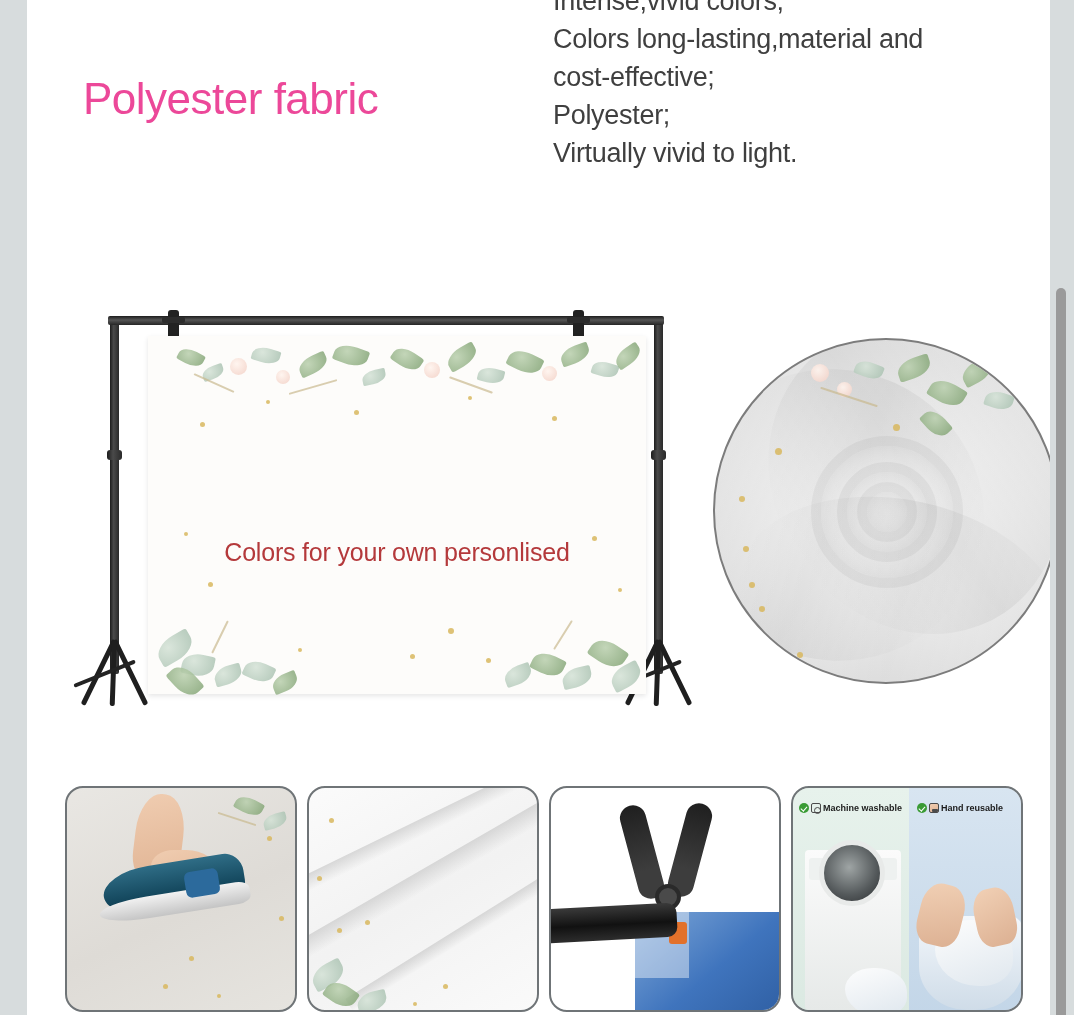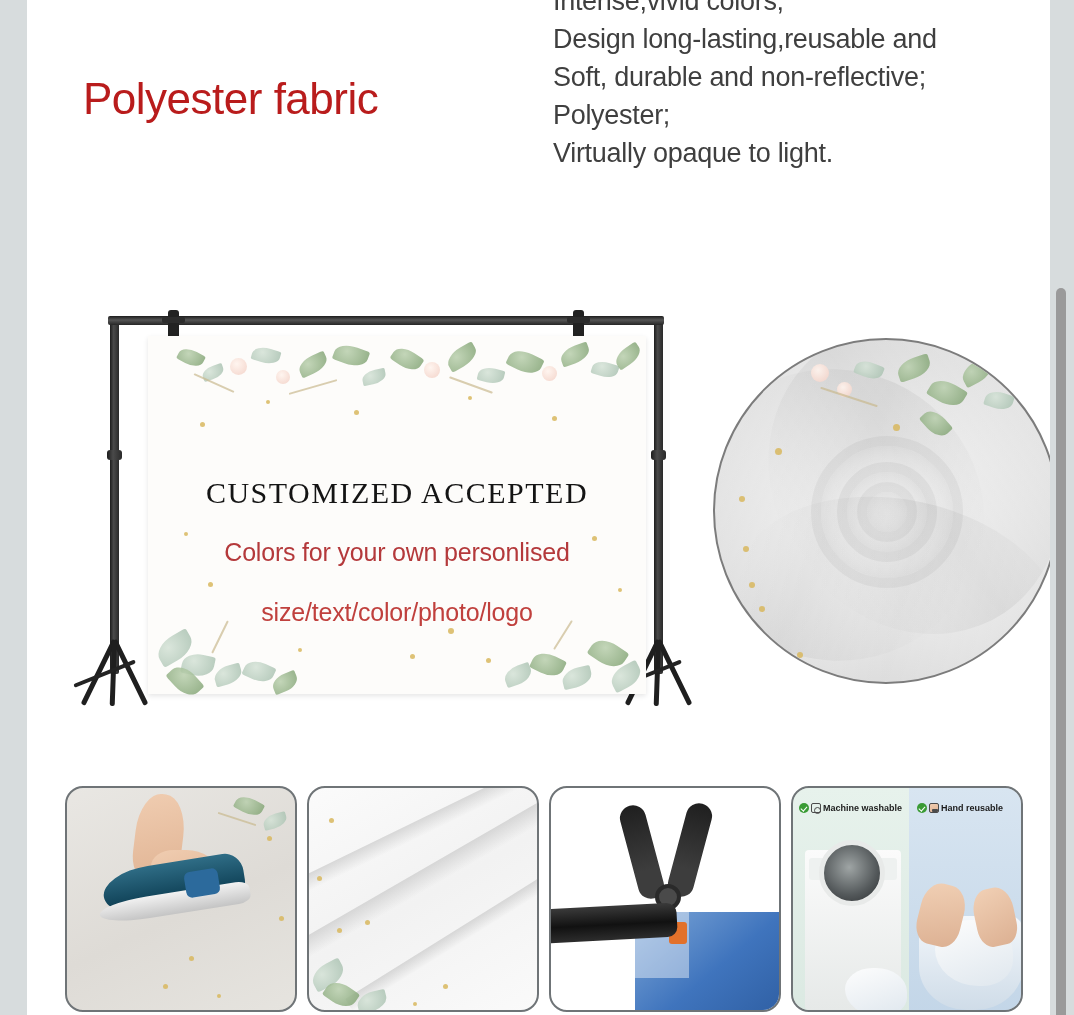--- a/index.html
+++ b/index.html
@@ -39,21 +39,21 @@
     background: #9a9a9a;
     border-radius: 6px;
   }
 
   
   #title {
     position: absolute;
     left: 56px; top: 74px;
     font-size: 44px;
     font-weight: 400;
-    color: #b91c1c;
+    color: #ec4899;
     letter-spacing: -0.5px;
     white-space: nowrap;
   }
 
   #feature-list {
     position: absolute;
     left: 526px; top: -18px;
     width: 480px;
     font-size: 27px;
     line-height: 38px;
@@ -401,24 +401,24 @@
 <body>
 
 <div id="page">
 
   <div id="sheet">
 
     <div id="title">Polyester fabric</div>
 
     <div id="feature-list">
       <div class="bullet-line">Intense,vivid colors;</div>
-      <div class="bullet-line">Design long-lasting,reusable and</div>
-      <div class="bullet-line">Soft, durable and non-reflective;</div>
+      <div class="bullet-line">Colors long-lasting,material and</div>
+      <div class="bullet-line">cost-effective;</div>
       <div class="bullet-line">Polyester;</div>
-      <div class="bullet-line">Virtually opaque to light.</div>
+      <div class="bullet-line">Virtually vivid to light.</div>
     </div>
 
     <div id="hero">
 
       <div class="pole" style="left:56px;  top:18px;  width:9px;  height:356px;"></div>
       <div class="pole" style="left:53px;  top:150px; width:15px; height:10px; border-radius:3px;"></div>
 
       <div class="pole" style="left:600px; top:18px;  width:9px;  height:356px;"></div>
       <div class="pole" style="left:597px; top:150px; width:15px; height:10px; border-radius:3px;"></div>
 
@@ -467,23 +467,21 @@
         <div class="golddot" style="left:404px; top:80px;  width:5px; height:5px;"></div>
         <div class="golddot" style="left:36px;  top:196px; width:4px; height:4px;"></div>
         <div class="golddot" style="left:60px;  top:246px; width:5px; height:5px;"></div>
         <div class="golddot" style="left:444px; top:200px; width:5px; height:5px;"></div>
         <div class="golddot" style="left:470px; top:252px; width:4px; height:4px;"></div>
         <div class="golddot" style="left:300px; top:292px; width:6px; height:6px;"></div>
         <div class="golddot" style="left:262px; top:318px; width:5px; height:5px;"></div>
         <div class="golddot" style="left:338px; top:322px; width:5px; height:5px;"></div>
         <div class="golddot" style="left:150px; top:312px; width:4px; height:4px;"></div>
 
-        <div id="banner-headline">CUSTOMIZED ACCEPTED</div>
         <div id="banner-sub1">Colors for your own personlised</div>
-        <div id="banner-sub2">size/text/color/photo/logo</div>
 
         <div class="leaf sage" style="left:8px;   top:300px; width:38px; height:24px; transform:rotate(-30deg);"></div>
         <div class="leaf sage" style="left:34px;  top:318px; width:32px; height:22px; transform:rotate(12deg);"></div>
         <div class="leaf green" style="left:20px;  top:334px; width:34px; height:22px; transform:rotate(48deg);"></div>
         <div class="leaf sage" style="left:66px;  top:330px; width:28px; height:18px; transform:rotate(-16deg);"></div>
         <div class="leaf sage" style="left:96px;  top:326px; width:30px; height:19px; transform:rotate(24deg);"></div>
         <div class="leaf green" style="left:124px; top:338px; width:26px; height:17px; transform:rotate(-22deg);"></div>
         <div class="twig" style="left:54px;  top:300px; width:36px; height:2px; transform:rotate(-64deg);"></div>
         <div class="leaf sage" style="left:356px; top:330px; width:28px; height:18px; transform:rotate(-20deg);"></div>
         <div class="leaf green" style="left:384px; top:318px; width:32px; height:21px; transform:rotate(26deg);"></div>

